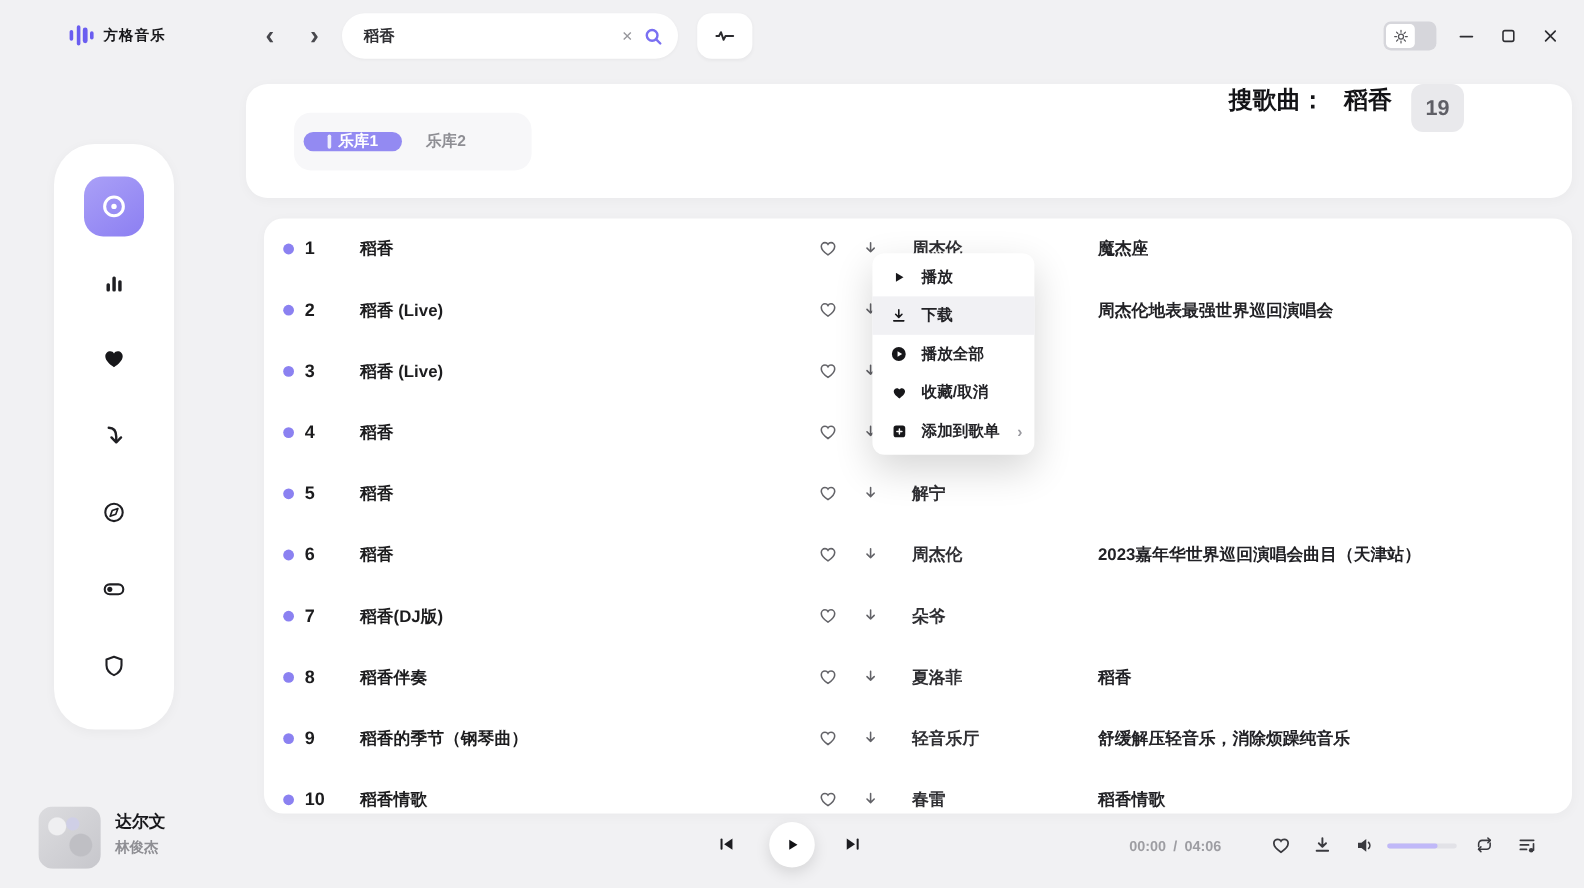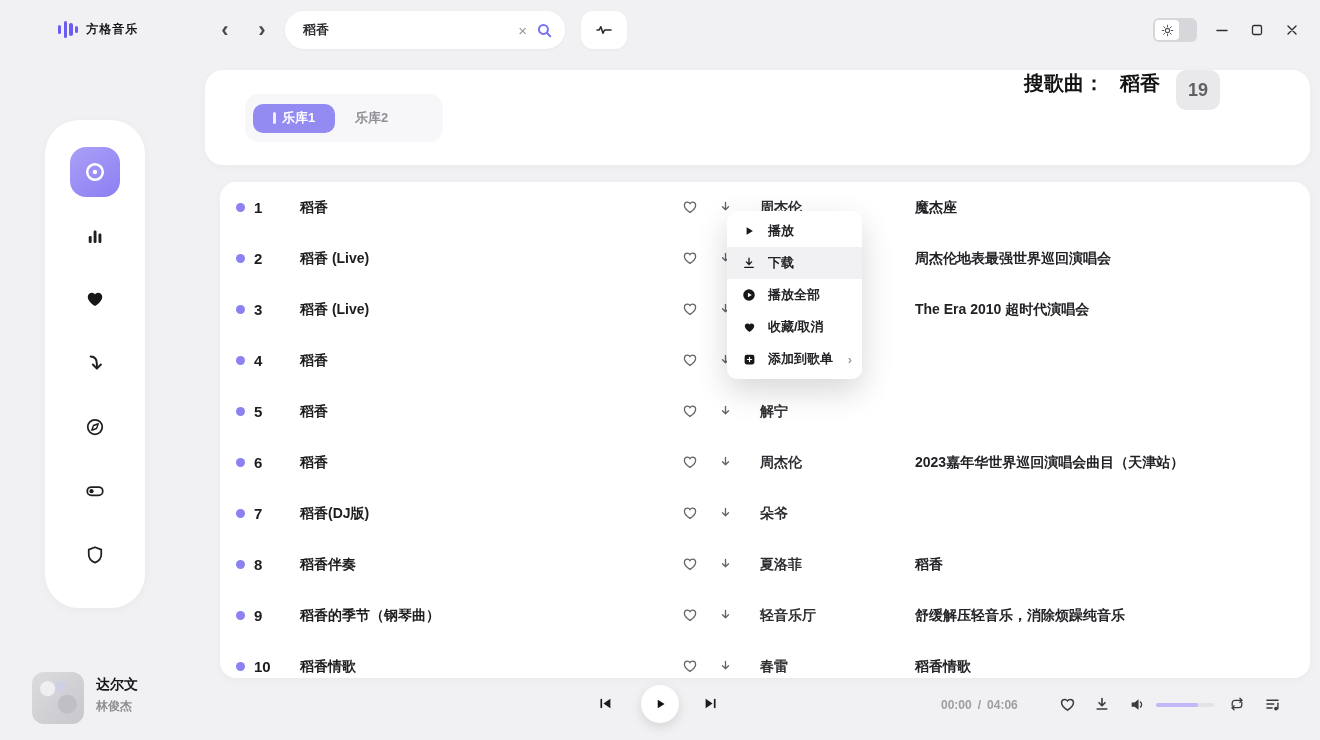--- a/index.html
+++ b/index.html
@@ -48,21 +48,21 @@
                align-items:center; justify-content:center; cursor:pointer; }
   .side-active { top:27px; width:50px; height:50px; border-radius:16px;
                  background:linear-gradient(145deg,#aaa0f7,#8c7ff2); }
   .si-2{top:106px;} .si-3{top:169px;} .si-4{top:233px;} .si-5{top:297px;} .si-6{top:361px;} .si-7{top:425px;}
 
   
   .filter-card { position:absolute; left:205px; top:70px; width:1105px; height:95px; background:#fff;
                  border-radius:18px; box-shadow:0 2px 10px rgba(0,0,0,0.03); }
   .tabs { position:absolute; left:40px; top:24px; width:198px; height:48px; background:#f7f7f9;
           border-radius:14px; display:flex; align-items:center; padding:0 8px; }
-  .tab-active { width:82px; height:29px; border-radius:10px; background:#938af2; color:#fff;
+  .tab-active { width:82px; height:16px; border-radius:10px; background:#938af2; color:#fff;
                 display:flex; align-items:center; justify-content:center; gap:6px;
                 font-size:13px; font-weight:700; cursor:pointer;text-align:right; }
   .tab-indicator { display:block; width:3px; height:12px; border-radius:2px; background:rgba(255,255,255,0.85); }
   .tab-inactive { margin-left:20px; font-size:13px; font-weight:600; color:#8e8e94; cursor:pointer; }
   .result { position:absolute; right:90px; top:0; height:100%; display:flex; align-items:flex-start; gap:16px; }
   .result-label, .result-keyword { font-size:20px; font-weight:800; color:#141417; }
   .count-badge { width:44px; height:40px; background:#e9e9ec; border-radius:10px; display:flex;
                  align-items:center; justify-content:center; font-size:18px; font-weight:700; color:#5f5f66; }
 
   
@@ -290,21 +290,20 @@
           <svg width="16" height="16" viewBox="0 0 16 16" fill="none">
             <path d="M8 13.4C5.3 11.6 2.4 9.1 2.4 6.4 2.4 4.6 3.8 3.2 5.5 3.2 6.6 3.2 7.5 3.8 8 4.6 8.5 3.8 9.4 3.2 10.5 3.2 12.2 3.2 13.6 4.6 13.6 6.4 13.6 9.1 10.7 11.6 8 13.4Z" stroke="#636368" stroke-width="1.3"></path>
           </svg>
         </span>
       <span class="r-down">
           <svg width="15" height="16" viewBox="0 0 16 16" fill="none">
             <path d="M8 3v8M4.8 7.8 8 11l3.2-3.2" stroke="#636368" stroke-width="1.4" stroke-linecap="round" stroke-linejoin="round"></path>
           </svg>
         </span>
       <span class="artist"></span>
-      <span class="album">The Era 2010 超时代演唱会</span>
     </div>
 
     <div class="row">
       <span class="dot"></span>
       <span class="num">4</span>
       <span class="title">稻香</span>
       <span class="r-heart">
           <svg width="16" height="16" viewBox="0 0 16 16" fill="none">
             <path d="M8 13.4C5.3 11.6 2.4 9.1 2.4 6.4 2.4 4.6 3.8 3.2 5.5 3.2 6.6 3.2 7.5 3.8 8 4.6 8.5 3.8 9.4 3.2 10.5 3.2 12.2 3.2 13.6 4.6 13.6 6.4 13.6 9.1 10.7 11.6 8 13.4Z" stroke="#636368" stroke-width="1.3"></path>
           </svg>

